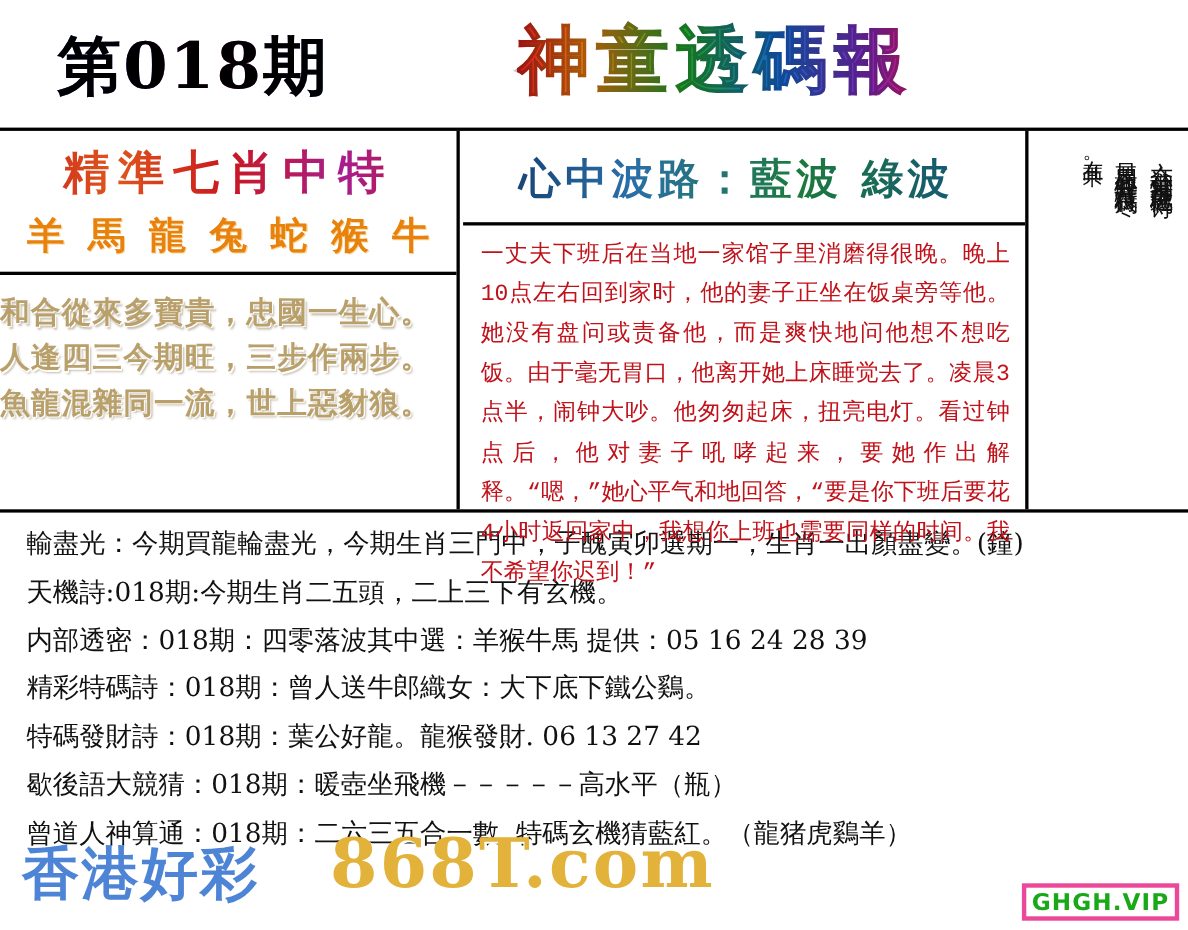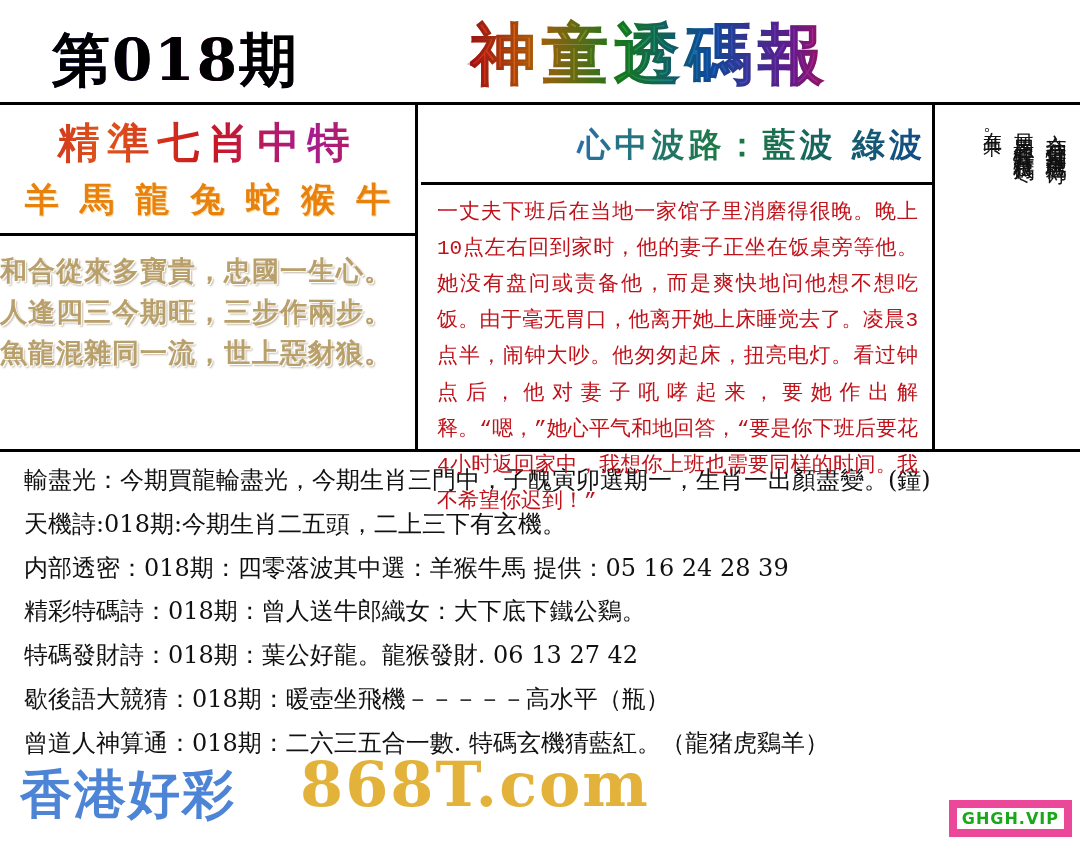--- a/index.html
+++ b/index.html
@@ -6,21 +6,21 @@
   body {
     width:1080px; height:845px;
     background:#fff;
     font-family:"DejaVu Sans", sans-serif;
     overflow:hidden;
     position:relative;
   }
   .page { position:relative; width:1080px; height:845px; }
 
   
-  .header { position:relative; height:102px; }
+  .header { position:relative; height:116px; }
   .issue {
     position:absolute; left:52px; top:22px;
     font-size:58px; font-weight:bold; letter-spacing:2px;
     font-family:"DejaVu Serif", serif;
     background:linear-gradient(90deg,#1f3fbf 0%, #7b2fbe 35%, #c02090 60%, #2a6fd0 100%);
     -webkit-background-clip:text; background-clip:text; color:transparent;
     text-shadow:0 0 0 #000;
   }
   .masthead {
     position:absolute; left:470px; top:10px;
@@ -53,22 +53,22 @@
 
   .verses { padding:14px 16px 0 0; }
   .verses div {
     font-size:27px; font-weight:bold; letter-spacing:1px; line-height:1.52;
     font-family:"DejaVu Serif", serif;
     color:#b9a06a;
     text-shadow:1px 1px 0 #fff, 2px 2px 2px rgba(120,100,60,.45);
   }
 
   .wave-title {
-    text-align:right; font-size:33px; font-weight:bold; letter-spacing:4px;
-    font-family:"DejaVu Serif", serif; padding:18px 6px 14px 6px;
+    text-align:center; font-size:38px; font-weight:bold; letter-spacing:4px;
+    font-family:"DejaVu Serif", serif; padding:18px 20px 14px 6px;
     border-bottom:3px solid #000;
     background:linear-gradient(90deg,#11325f 0%,#2a6fa8 30%,#1c7a3d 60%,#124a8c 100%);
     -webkit-background-clip:text; background-clip:text; color:transparent;
   }
   .joke { padding:10px 14px 0 16px; }
   .joke-h { font-size:15px; color:#c0121a; font-weight:bold; margin-bottom:6px; font-family:"DejaVu Sans", sans-serif; }
   .joke-b { font-size:21px; color:#c0121a; line-height:1.72; text-align:justify; font-family:Liberation Mono, monospace; }
 
   .vert-wrap { display:flex; flex-direction:row-reverse; justify-content:flex-start; height:100%; padding:12px 8px 0 8px; box-sizing:border-box; }
   .vcol {
@@ -88,23 +88,23 @@
     position:absolute; left:20px; top:760px; font-size:52px; font-weight:bold;
     font-family:"DejaVu Serif", serif; color:#2f6fd0; opacity:.85; letter-spacing:2px;
     text-shadow:2px 2px 0 rgba(255,255,255,.6);
   }
   .wm2 {
     position:absolute; left:300px; top:748px; font-size:62px; font-weight:bold;
     font-family:"DejaVu Serif", serif; color:#e2b23a; letter-spacing:2px;
     text-shadow:2px 2px 0 #fff;
   }
   .wm3 {
-    position:absolute; right:8px; bottom:8px; font-size:16px; font-weight:bold;
+    position:absolute; right:8px; bottom:8px; font-size:21px; font-weight:bold;
     color:#18a818; font-family:"DejaVu Sans", sans-serif;
-    border:8px solid #ec4899; padding:1px 5px; letter-spacing:1px;
+    border:4px solid #ec4899; padding:1px 5px; letter-spacing:1px;
   }
 </style>
 </head>
 <body>
 
 <div class="page">
 
   <div class="header">
     <div class="issue">第018期</div>
     <div class="masthead">神童透碼報</div>

